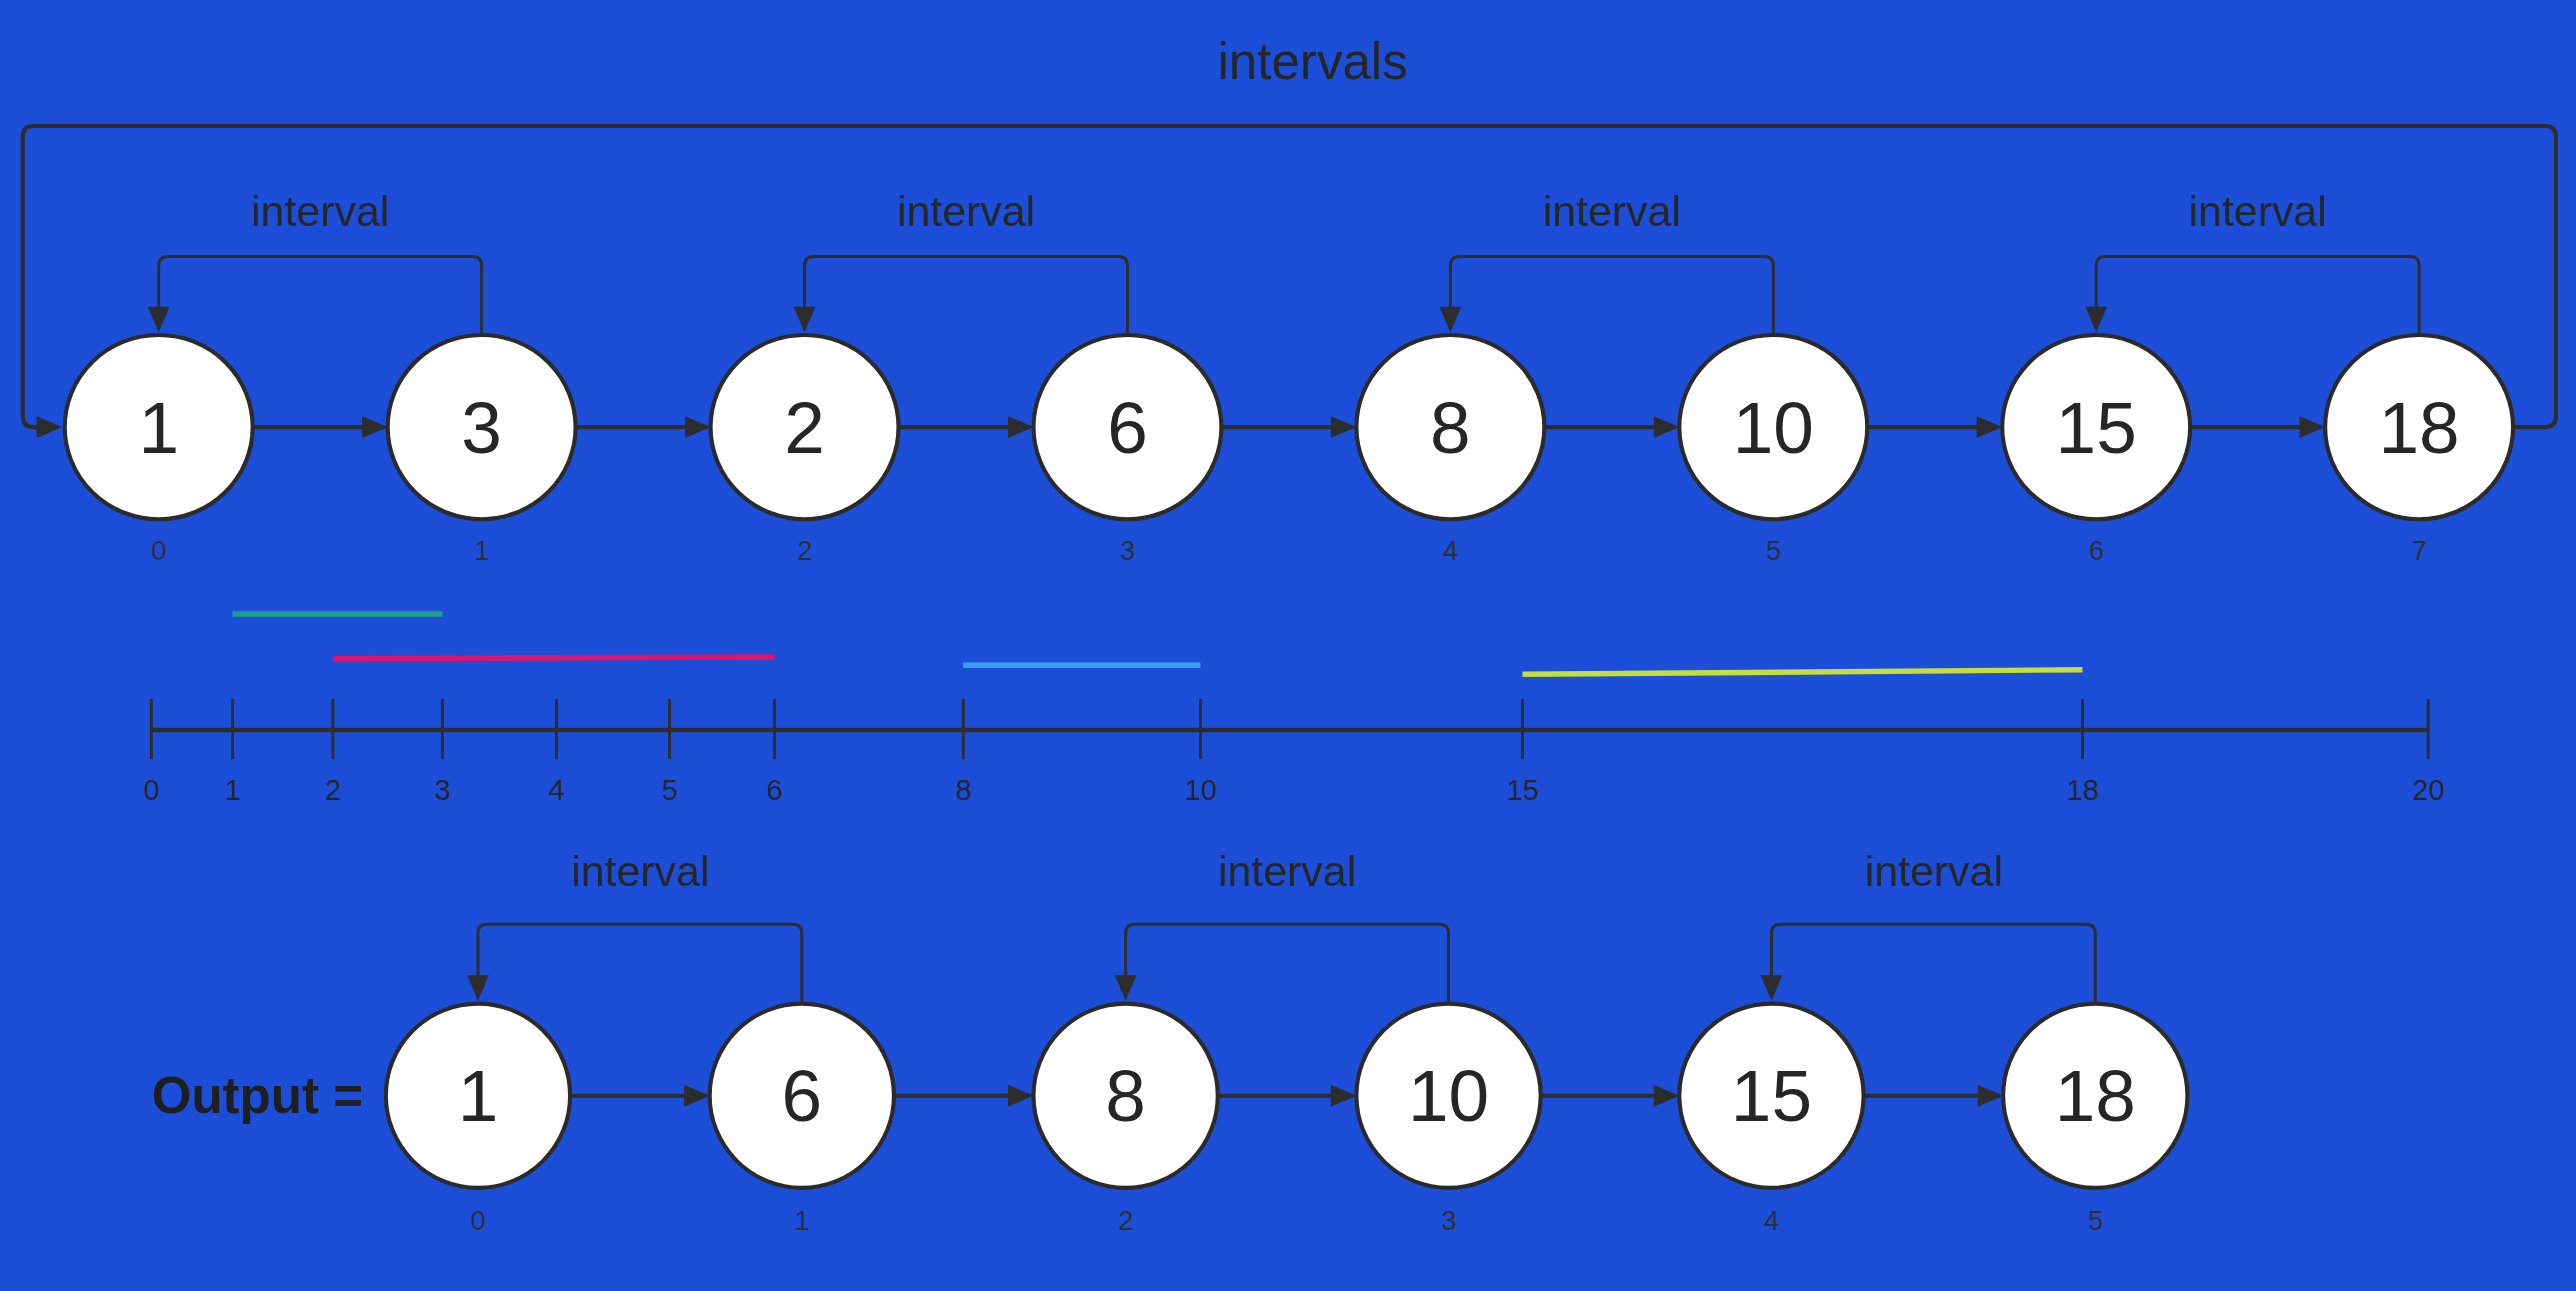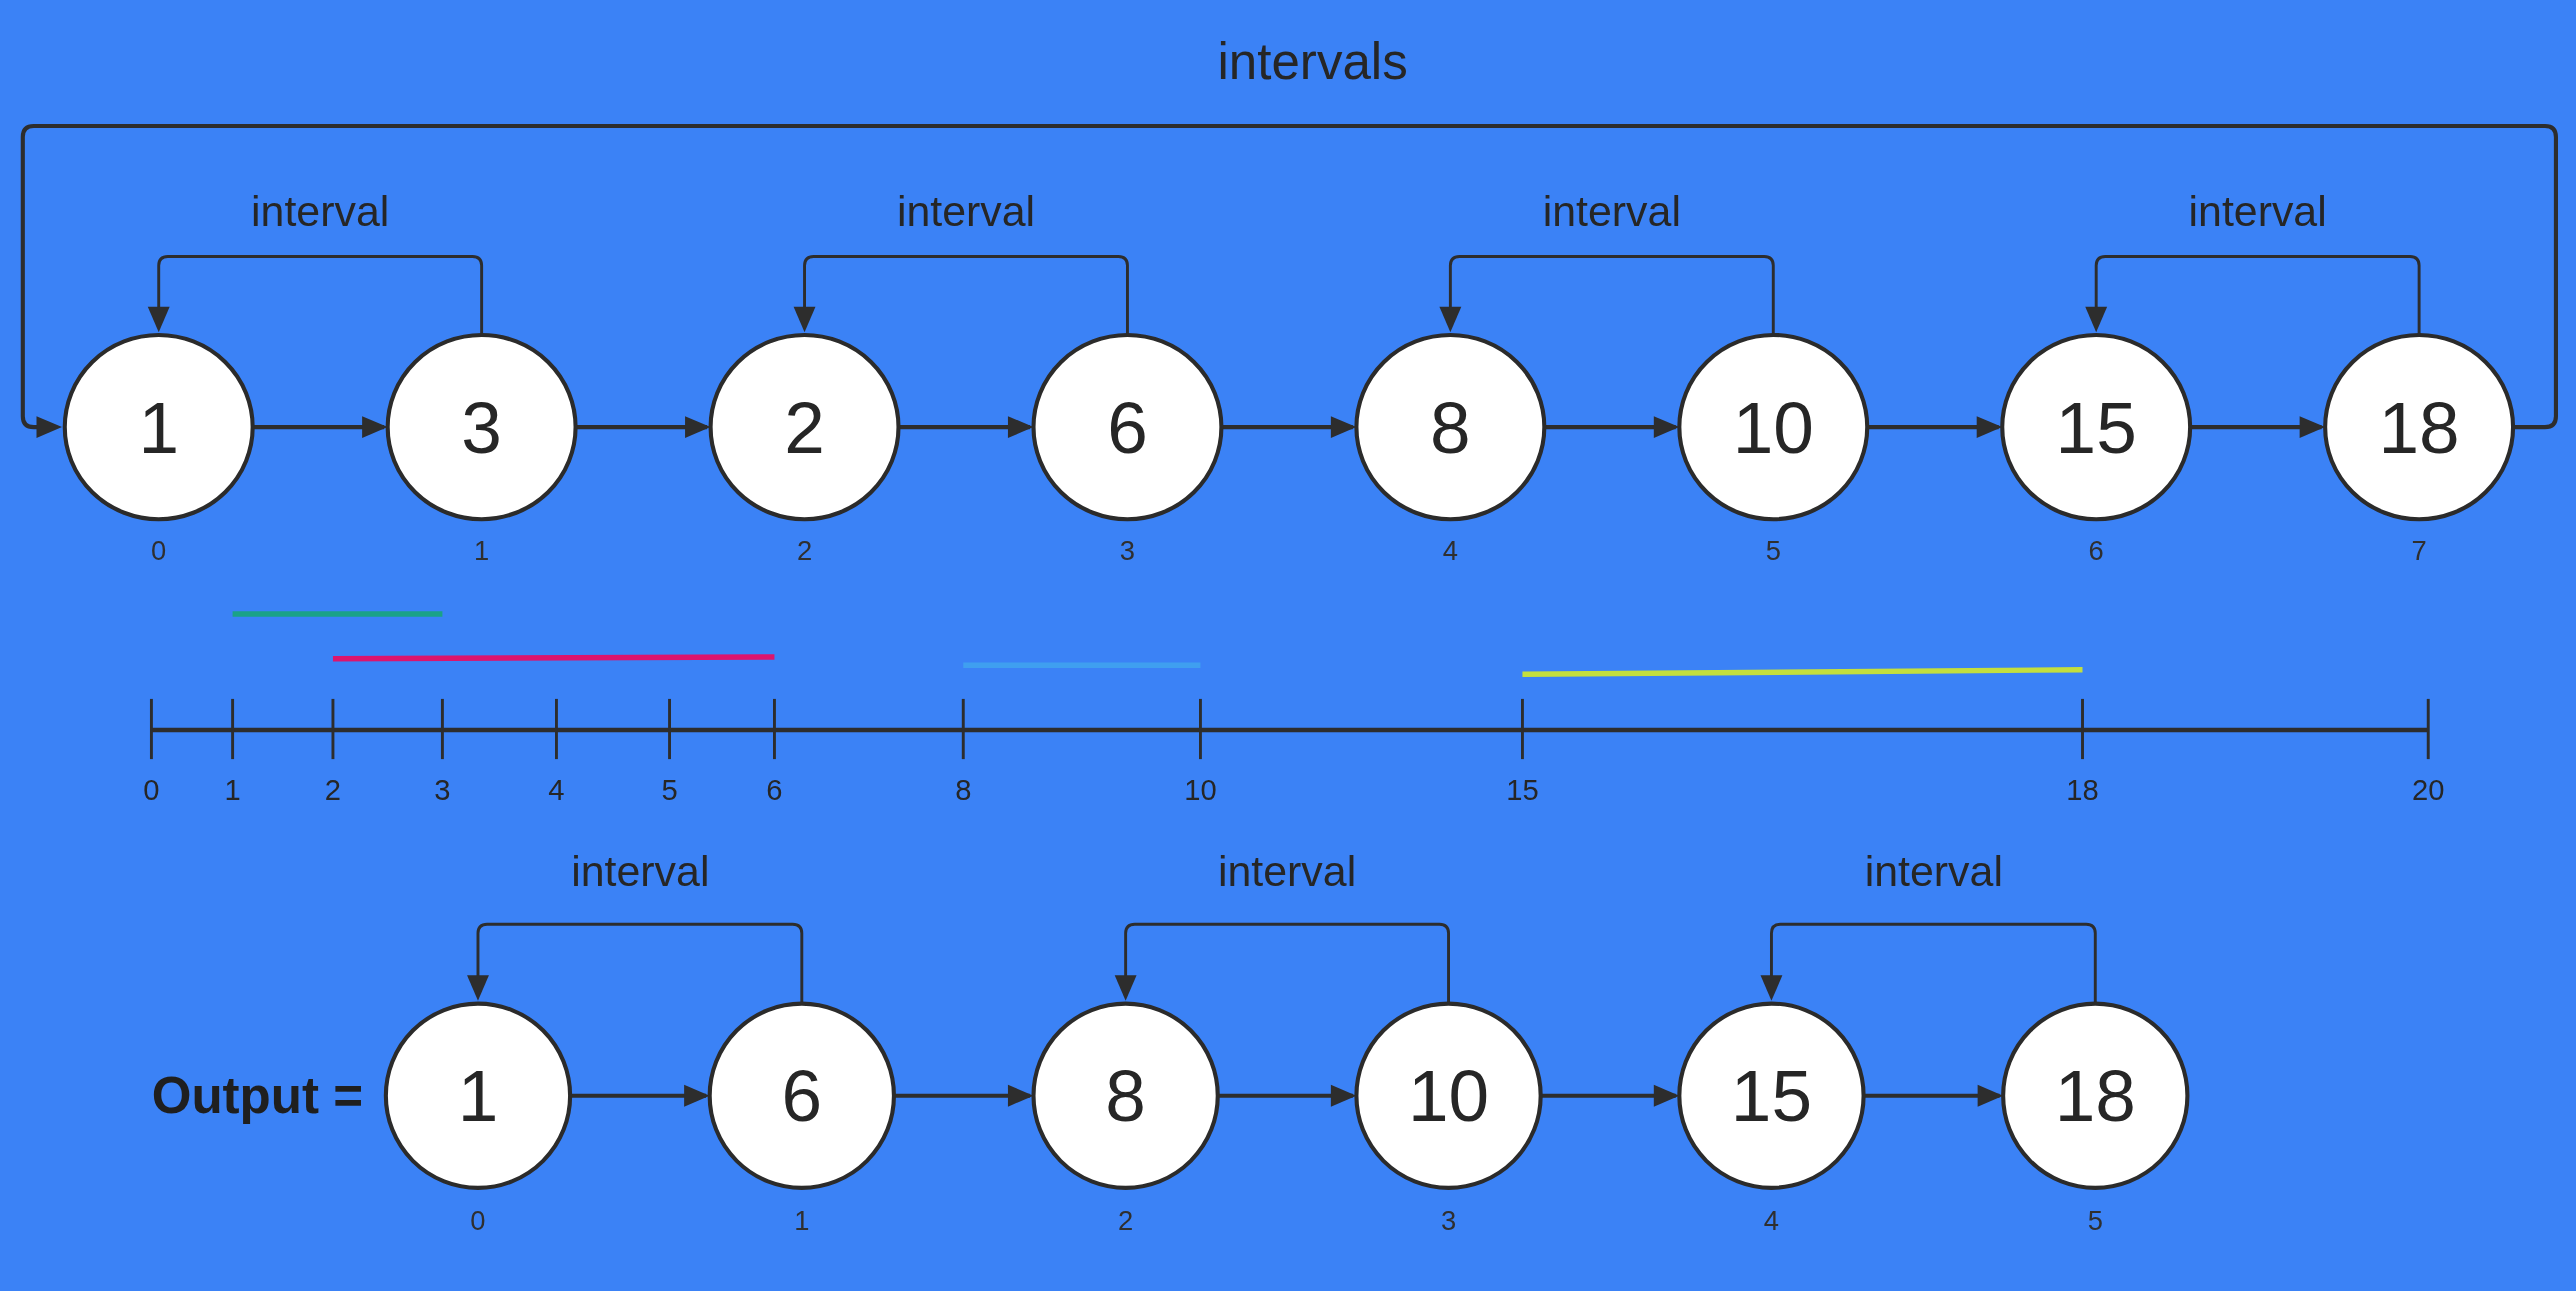--- a/index.html
+++ b/index.html
@@ -1,16 +1,16 @@
 <!DOCTYPE html>
 <html style="font-size:14.6px"><head>
 <meta charset="utf-8">
 <style>
   html,body{margin:0;padding:0;background:#ffffff;}
-  .stage{position:relative;width:2576px;height:1292px;background:#3b82f6;overflow:hidden;
+  .stage{position:relative;width:2576px;height:1292px;background:#1d4ed8;overflow:hidden;
          font-family:"Liberation Sans", sans-serif;text-align:center;}
   svg{display:block;}
   .ln{stroke:#2d2d2d;stroke-width:4.5;fill:none;}
   .ln-thin{stroke:#2d2d2d;stroke-width:3.2;fill:none;}
   .ln-axis{stroke:#2d2d2d;stroke-width:5;fill:none;}
   .head{fill:#2d2d2d;stroke:none;}
   .circle{fill:#ffffff;stroke:#2b2b2b;stroke-width:4.5;}
   .digit{font-family:"Liberation Sans", sans-serif;font-size:80px;text-anchor:middle;fill:#262626;}
   .idx{font-family:"Liberation Sans", sans-serif;font-size:30px;text-anchor:middle;fill:#2f2f2f;}
   .tick-label{font-family:"Liberation Sans", sans-serif;font-size:32px;text-anchor:middle;fill:#262626;}

